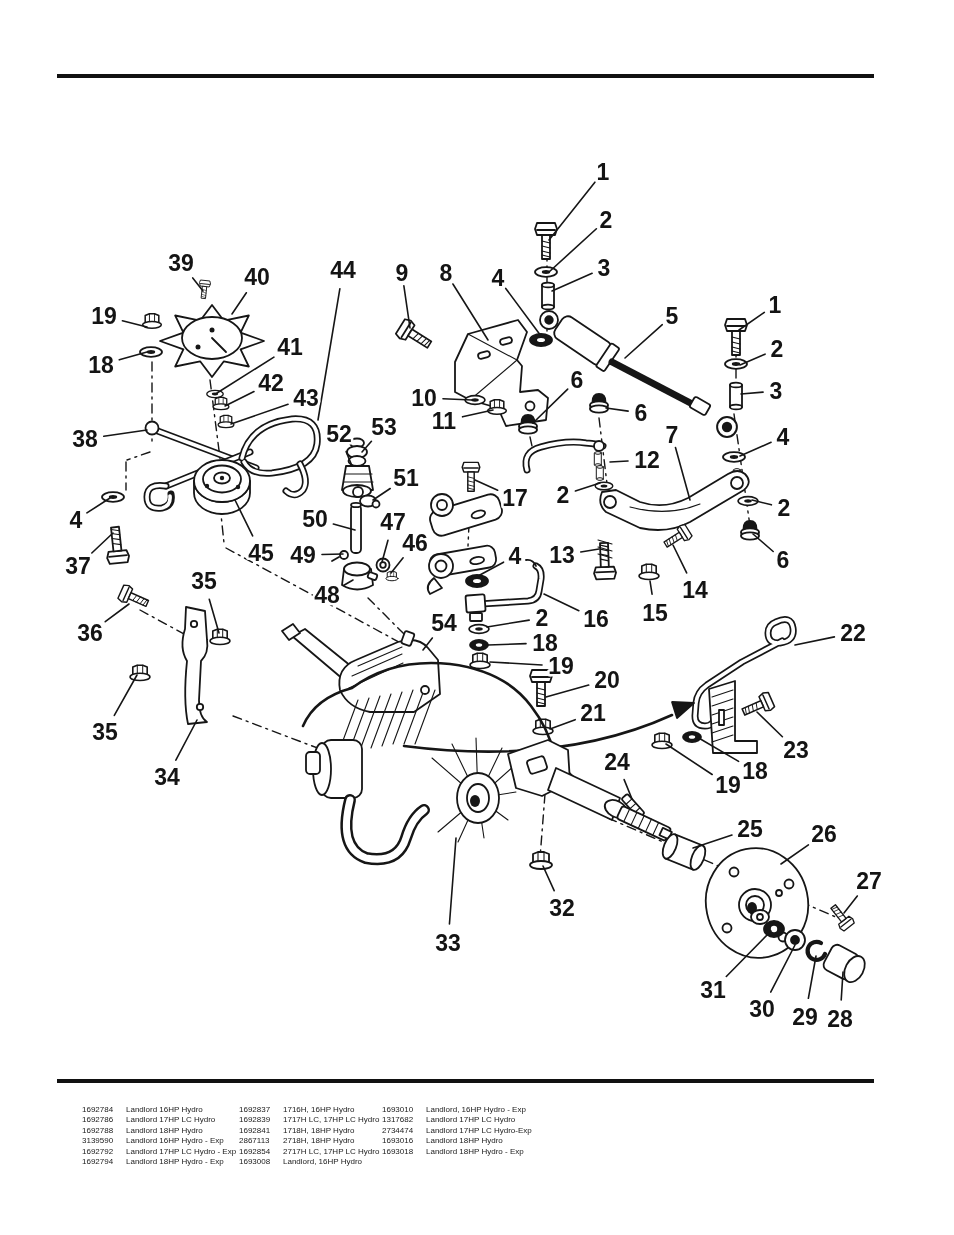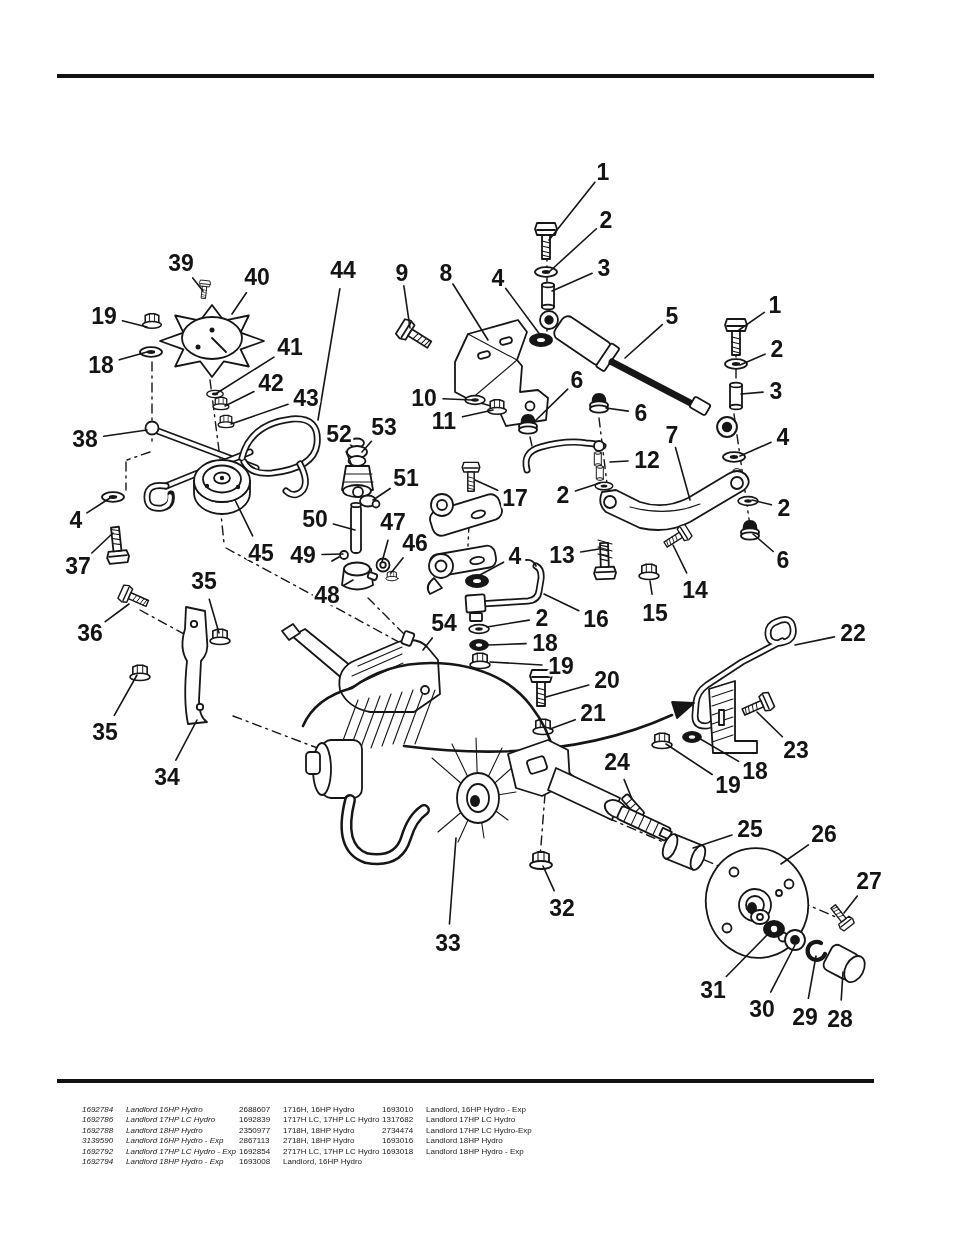--- a/index.html
+++ b/index.html
@@ -499,21 +499,21 @@
         <text x="105" y="740" class="callout">35</text>
         <text x="90" y="641" class="callout">36</text>
         <text x="78" y="574" class="callout">37</text>
         <text x="76" y="528" class="callout">4</text>
         <text x="261" y="561" class="callout">45</text>
       </g>
   </svg>
 
   <div class="rule" id="rule-bottom"></div>
   <div id="parts-table">
-      <div class="pcol" style="left: 0px; font-style: italic;">
+      <div class="pcol" style="left: 0px;">
         <div class="prow">
           <span class="pnum">1692784</span>
           <span class="pdesc">Landlord 16HP Hydro</span>
         </div>
         <div class="prow">
           <span class="pnum">1692786</span>
           <span class="pdesc">Landlord 17HP LC Hydro</span>
         </div>
         <div class="prow">
           <span class="pnum">1692788</span>
@@ -527,29 +527,29 @@
           <span class="pnum">1692792</span>
           <span class="pdesc">Landlord 17HP LC Hydro - Exp</span>
         </div>
         <div class="prow">
           <span class="pnum">1692794</span>
           <span class="pdesc">Landlord 18HP Hydro - Exp</span>
         </div>
       </div>
       <div class="pcol" style="left: 157px;">
         <div class="prow">
-          <span class="pnum">2688607</span>
+          <span class="pnum">1692837</span>
           <span class="pdesc">1716H, 16HP Hydro</span>
         </div>
         <div class="prow">
           <span class="pnum">1692839</span>
           <span class="pdesc">1717H LC, 17HP LC Hydro</span>
         </div>
         <div class="prow">
-          <span class="pnum">2350977</span>
+          <span class="pnum">1692841</span>
           <span class="pdesc">1718H, 18HP Hydro</span>
         </div>
         <div class="prow">
           <span class="pnum">2867113</span>
           <span class="pdesc">2718H, 18HP Hydro</span>
         </div>
         <div class="prow">
           <span class="pnum">1692854</span>
           <span class="pdesc">2717H LC, 17HP LC Hydro</span>
         </div>

